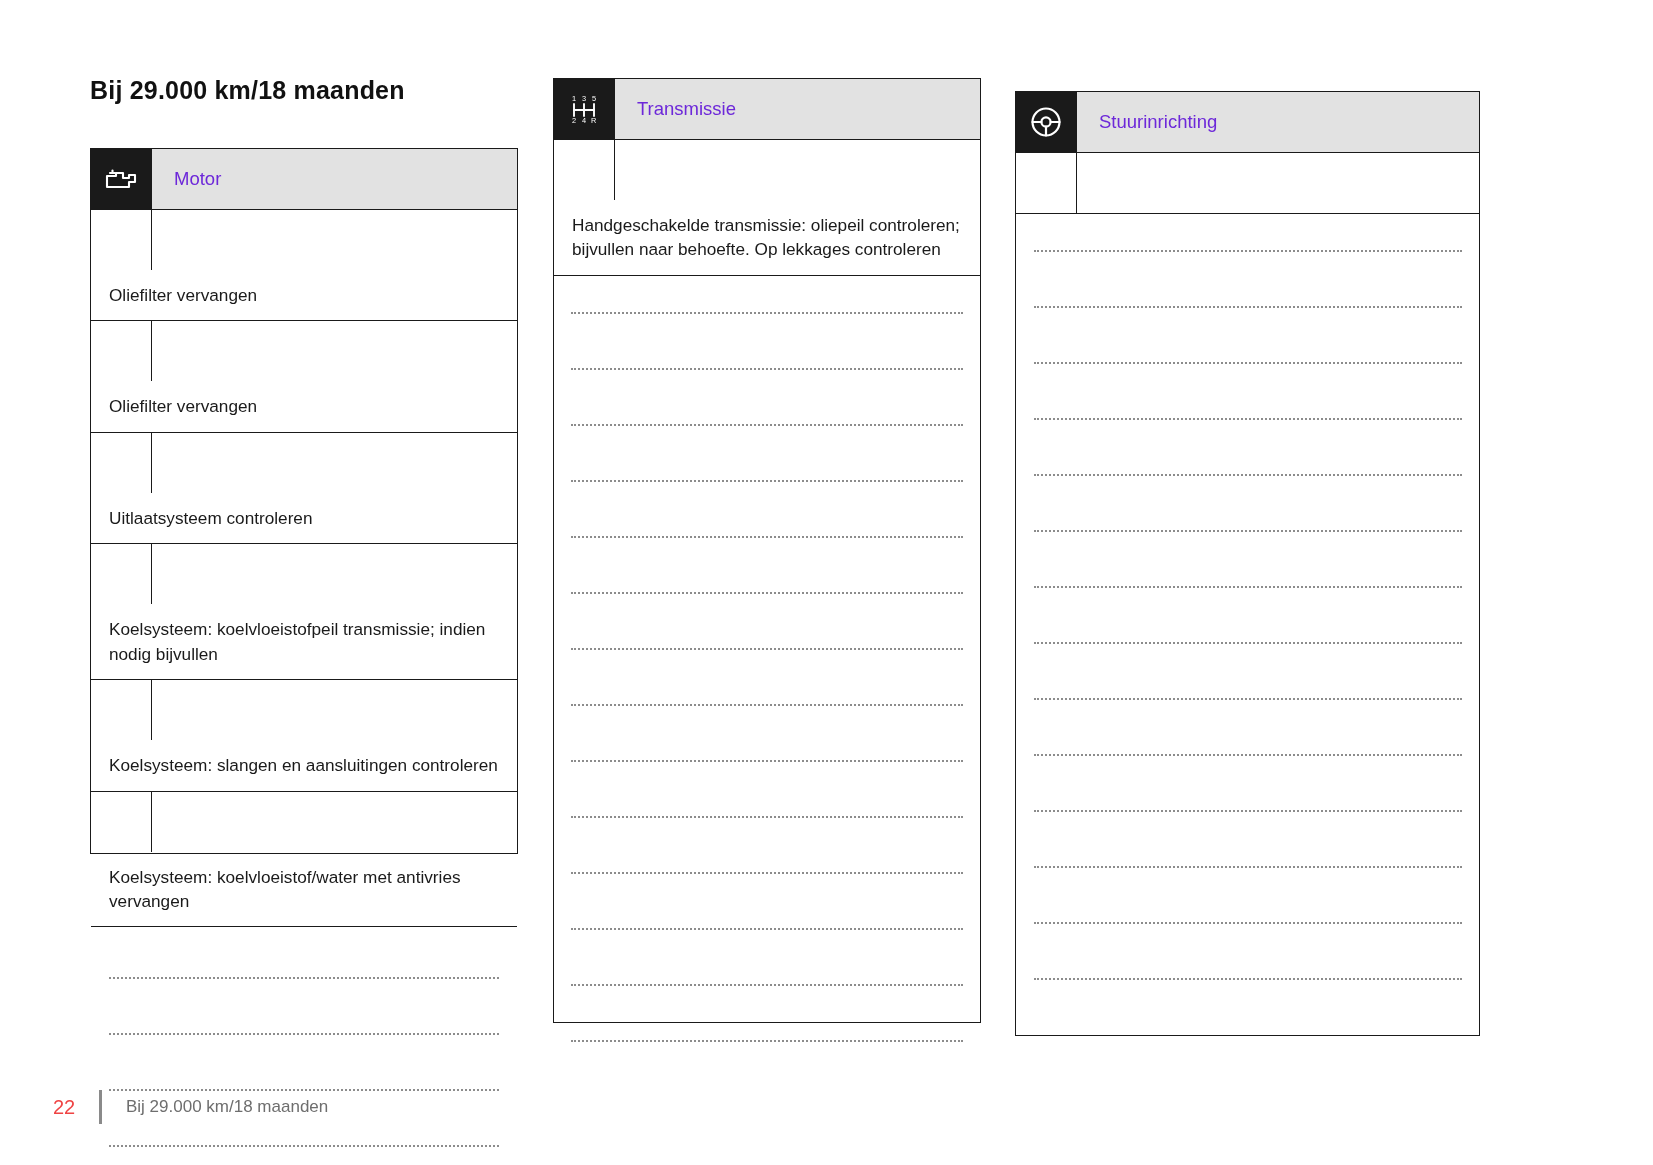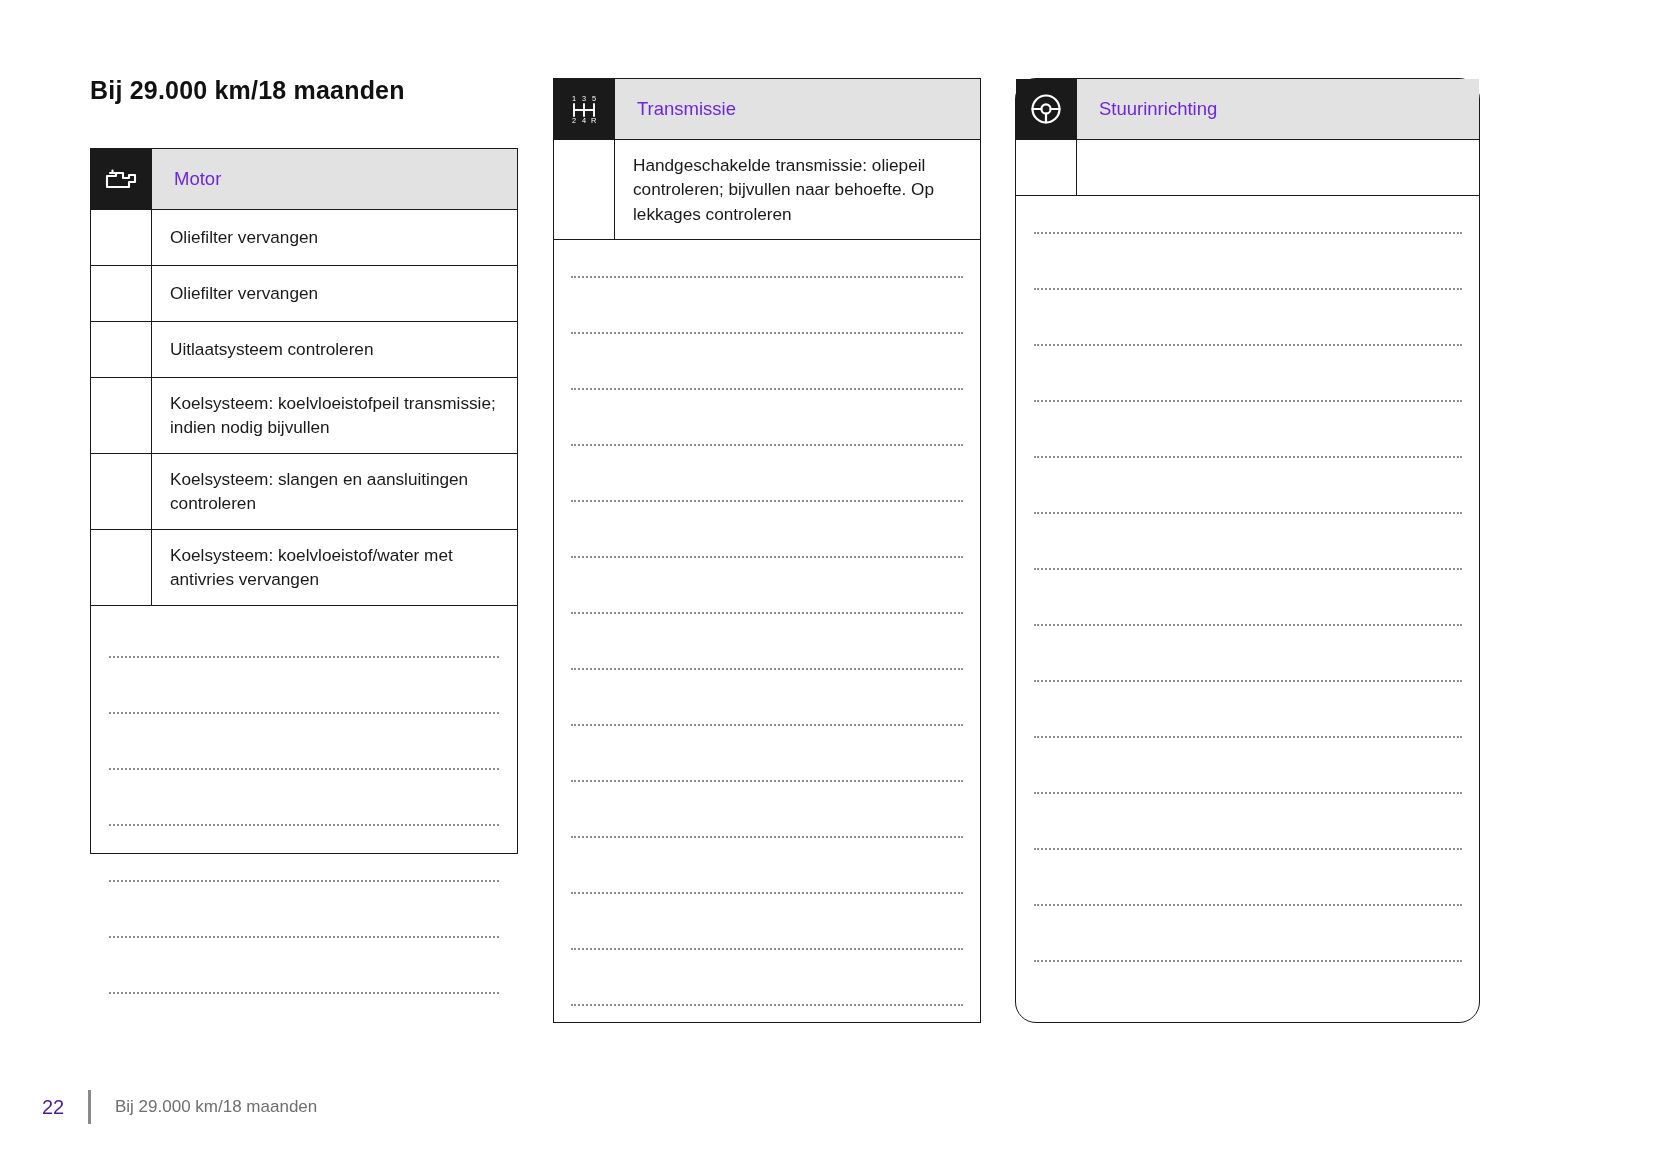--- a/index.html
+++ b/index.html
@@ -34,21 +34,21 @@
 
   
   .col {
     position: absolute;
     box-sizing: border-box;
     border: 1.5px solid #1a1a1a;
     background: #fff;
   }
   .col-motor     { left: 90px;   top: 148px;  width: 428px;  height: 706px; }
   .col-trans     { left: 553px;  top: 78px;   width: 428px;  height: 945px; }
-  .col-steer     { left: 1015px; top: 78px;   width: 465px;  height: 945px; border-radius: 21px; }
+  .col-steer     { left: 1015px; top: 91px;   width: 465px;  height: 945px; }
 
   
   .sec-head {
     display: flex;
     align-items: stretch;
     height: 60px;
     border-bottom: 1.5px solid #1a1a1a;
     background: #e2e2e2;
   }
   .sec-icon {
@@ -67,20 +67,21 @@
     font-size: 18.5px;
     color: #6d28d9;
   }
 
   
   .task-row {
     display: flex;
     align-items: stretch;
     border-bottom: 1.5px solid #1a1a1a;
     min-height: 55px;
+    flex-direction: column;
   }
   .task-row:last-child { border-bottom: 1.5px solid #1a1a1a; }
   .task-box {
     width: 60px;
     flex: 0 0 60px;
     border-right: 1.5px solid #1a1a1a;
     background: #fff;
   }
   .task-text {
     padding: 13px 18px 13px 18px;
@@ -118,22 +119,23 @@
   .footer {
     position: absolute;
     left: 42px;
     bottom: 38px;
     display: flex;
     align-items: center;
     height: 40px;
   }
   .footer-page {
     font-size: 20px;
-    color: #4c1d95;
+    color: #ef4444;
     width: 40px;
+    margin-left: 11px;
   }
   .footer-rule {
     width: 3px;
     height: 34px;
     background: #8a8a8a;
     margin: 0 24px 0 6px;
   }
   .footer-text {
     font-size: 17px;
     color: #6e6e6e;

